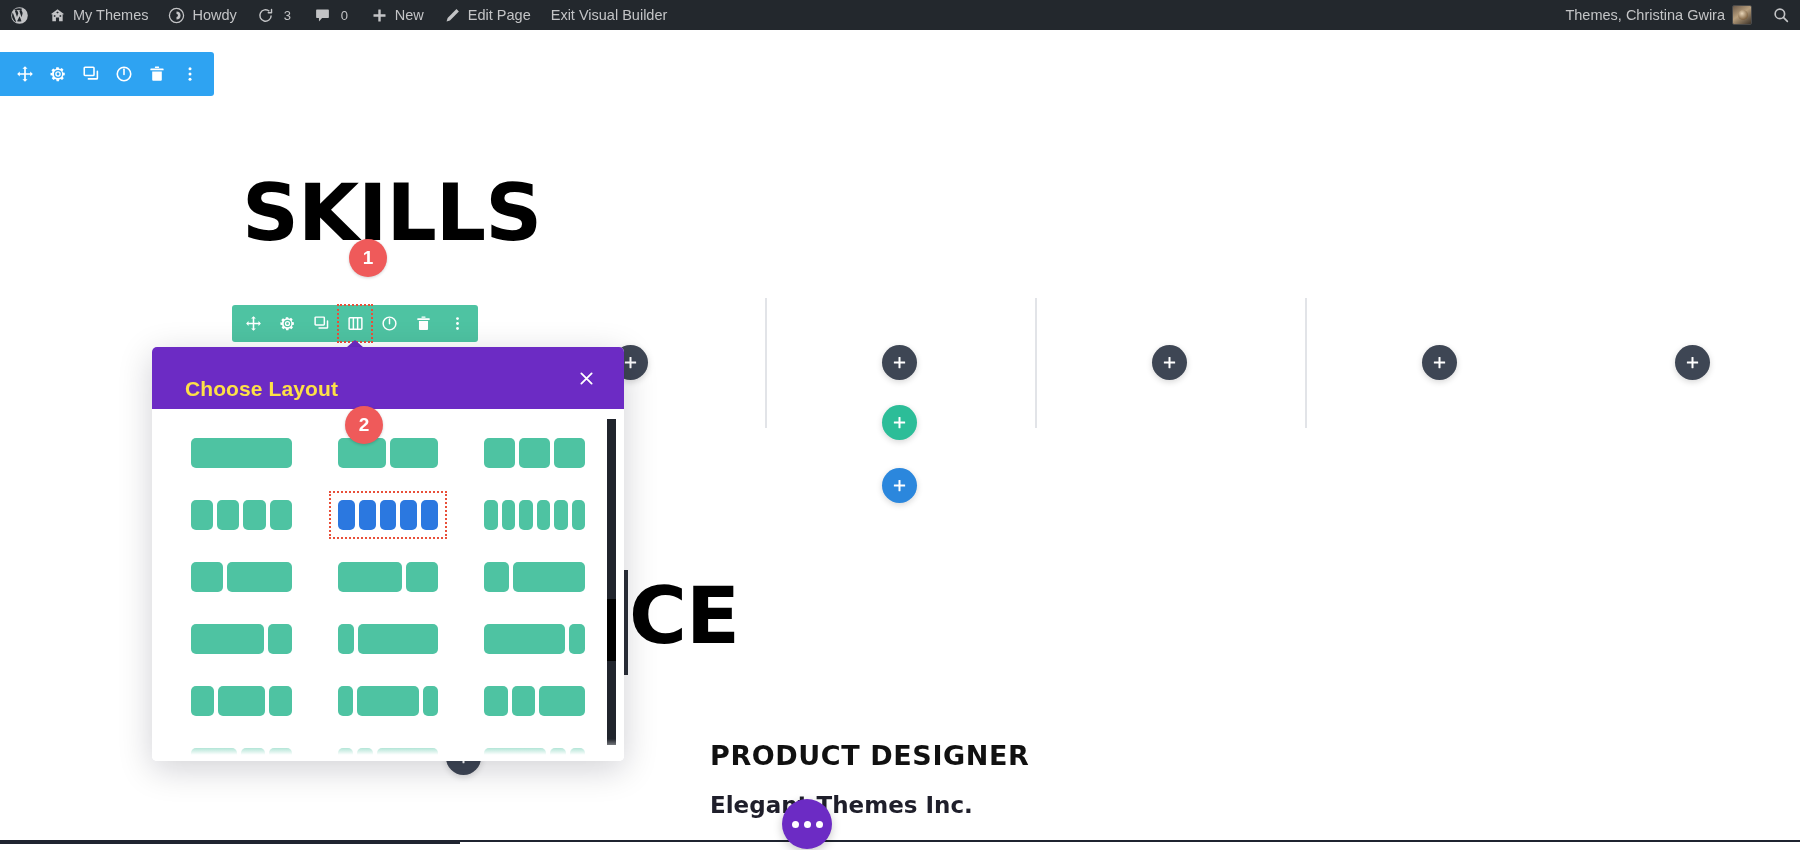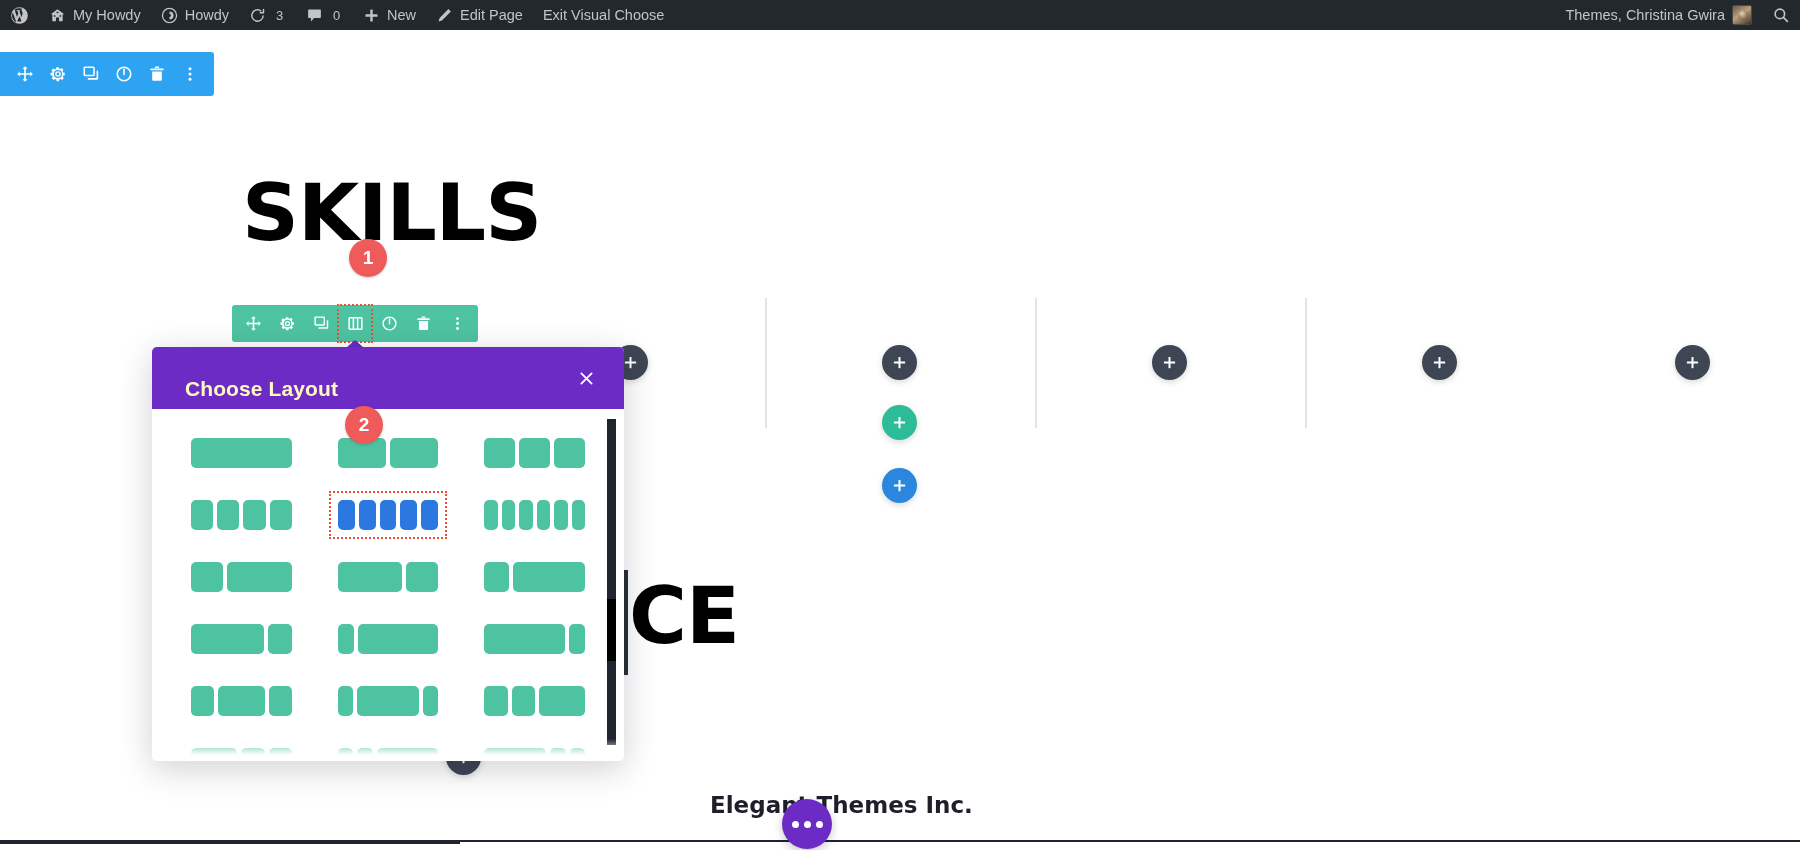--- a/index.html
+++ b/index.html
@@ -214,21 +214,21 @@
     overflow: hidden;
     display: flex; flex-direction: column;
   }
   .modal-head {
     height: 62px; flex: 0 0 62px;
     background: #6c2bc4;
     display: flex; align-items: center; justify-content: space-between;
     padding: 0 22px 0 33px;
   }
   .modal-title {
-    color: #fef9c3; font-size: 21px; font-weight: bold;
+    color: #fde047; font-size: 21px; font-weight: bold;
     letter-spacing: .1px;
     margin-top: 22px;
   }
   .modal-close {
     width: 32px; height: 32px;
     display: flex; align-items: center; justify-content: center;
     color: #ffffff; cursor: pointer;
   }
   .modal-body {
     flex: 1 1 auto; position: relative;
@@ -292,21 +292,21 @@
       </svg>
     </span>
   </div>
 
   <div class="ab-item">
     <span class="ab-icon">
       <svg width="17" height="17" viewBox="0 0 24 24" fill="#c3c4c6">
         <path d="M12 3 2.5 10.2h2.2V20h5.1v-5.1h4.4V20h5.1v-9.8h2.2L12 3zm0 3.2 1.9 1.4-1.9 1.5-1.9-1.5L12 6.2zM8 11.4l1.8 1.3L8 14.1l-1.8-1.4L8 11.4zm8 0 1.8 1.3-1.8 1.4-1.8-1.4L16 11.4z"></path>
       </svg>
     </span>
-    <span>My Howdy</span>
+    <span>My Themes</span>
   </div>
 
   <div class="ab-item">
     <span class="ab-icon">
       <svg width="17" height="17" viewBox="0 0 24 24" fill="#c3c4c6">
         <circle cx="12" cy="12" r="10" fill="none" stroke="#c3c4c6" stroke-width="1.8"></circle>
         <path d="M12 6.3a5.7 5.7 0 0 1 0 11.4V6.3z"></path>
         <circle cx="12" cy="12" r="2.1" fill="#23282d"></circle>
       </svg>
     </span>
@@ -346,21 +346,21 @@
   <div class="ab-item">
     <span class="ab-icon">
       <svg width="17" height="17" viewBox="0 0 24 24" fill="#c3c4c6">
         <path d="M17.6 2.9 21 6.3 8.4 18.9 3.6 20.4l1.5-4.8L17.6 2.9z"></path>
       </svg>
     </span>
     <span>Edit Page</span>
   </div>
 
   <div class="ab-item">
-    <span>Exit Visual Choose</span>
+    <span>Exit Visual Builder</span>
   </div>
 
   <div class="ab-spacer"></div>
 
   <div class="ab-item">
     <span>Themes, Christina Gwira</span>
     <span class="ab-avatar"></span>
   </div>
 
   <div class="ab-item">
@@ -373,20 +373,21 @@
   </div>
 </div>
 
 <div class="canvas">
 
   <div class="h-skills">SKILLS</div>
 
   <div class="exp-bar"></div>
   <div class="h-experience">EXPERIENCE</div>
 
+  <div class="h-job">PRODUCT DESIGNER</div>
   <div class="h-company">Elegant Themes Inc.</div>
   <div class="h-dates">08/2016 - Present</div>
 
   <div class="col-divider" style="left:765px; top:268px; height:130px;"></div>
   <div class="col-divider" style="left:1035px; top:268px; height:130px;"></div>
   <div class="col-divider" style="left:1305px; top:268px; height:130px;"></div>
 
   <div class="add-btn add-dark" style="left:882px; top:315px;">
     <svg width="15" height="15" viewBox="0 0 24 24" fill="#fff">
         <rect x="10.4" y="3" width="3.2" height="18" rx=".5"></rect>

